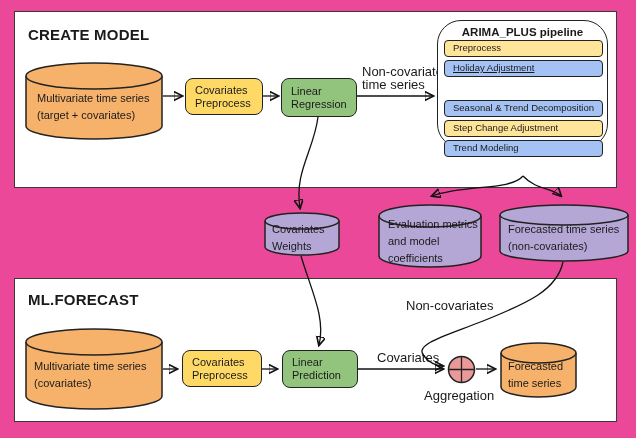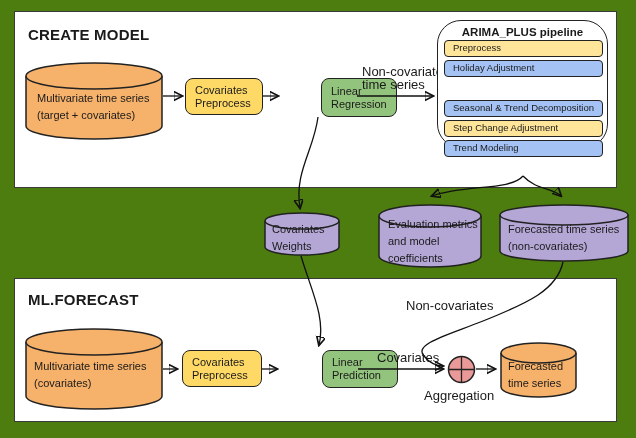--- a/index.html
+++ b/index.html
@@ -1,29 +1,29 @@
 <!DOCTYPE html>
 <html style="--c-orange: #F6B26B; --c-yellow: #FFD966; --c-light_yellow: #FFE599; --c-green: #93C47D; --c-blue: #A4C2F4; --c-purple: #B4A7D6; --c-pink: #EA9999; --c-border: #222222; --c-text: #1a1a1a;"><head>
 <meta charset="utf-8">
 <style>
   html,body{margin:0;padding:0;background:#fff;}
   #stage{
-    position:relative;width:636px;height:438px;background:#4d7c0f;overflow:hidden;
+    position:relative;width:636px;height:438px;background:#ec4899;overflow:hidden;
     font-family:"Liberation Sans",sans-serif;color:var(--c-text,#1a1a1a);
   }
   .section{position:absolute;border:1.6px solid #3a3a3a;background:#fff;box-sizing:border-box;}
   .section-title{position:absolute;font-size:15px;font-weight:bold;letter-spacing:.2px;}
   .pre{white-space:pre-line;}
   .node{
     position:absolute;box-sizing:border-box;border:1.5px solid var(--c-border,#222);
     border-radius:8px;font-size:11px;line-height:13px;
     display:flex;align-items:center;padding:4px 6px 4px 9px;
   }
   .node.yellow{background:var(--c-yellow,#FFD966);}
-  .node.green{background:var(--c-green,#93C47D);margin-left:40px;}
+  .node.green{background:var(--c-green,#93C47D);}
   .cyl{position:absolute;}
   .cyl svg{position:absolute;left:0;top:0;overflow:visible;}
   .cyl .cyl-label{
     position:absolute;inset:0;display:flex;flex-direction:column;justify-content:center;
     font-size:11px;line-height:17px;box-sizing:border-box;
   }
   .pipeline{
     position:absolute;left:437px;top:20px;width:171px;height:128px;box-sizing:border-box;
     border:1.6px solid var(--c-border,#222);border-radius:24px;background:#fff;
   }
@@ -68,21 +68,21 @@
     <span class="pre">Linear
 Regression</span>
   </div>
 
   <div class="edge-label pre" style="left:362px;top:65px;">Non-covariates
 time series</div>
 
   <div class="pipeline">
     <div class="pipeline-title">ARIMA_PLUS pipeline</div>
     <div class="pl-step s-a" style="top:19px;"><span>Preprocess</span></div>
-    <div class="pl-step s-b" style="top:39px;"><span>Holiday Adjustment</span></div>
+    <div class="pl-step s-b" style="top:39px;text-decoration:underline;"><span>Holiday Adjustment</span></div>
     <div class="pl-step s-b" style="top:79px;"><span>Seasonal &amp; Trend Decomposition</span></div>
     <div class="pl-step s-a" style="top:99px;"><span>Step Change Adjustment</span></div>
     <div class="pl-step s-b" style="top:119px;"><span>Trend Modeling</span></div>
   </div>
 
   <div class="cyl" style="left:264px;top:212px;width:76px;height:44px;">
     <svg width="76" height="44" viewBox="0 0 76 44">
       <path d="M1,9 V35 A37,8 0 0 0 75,35 V9" style="fill:var(--c-purple);stroke:var(--c-border);stroke-width:1.5"></path>
       <ellipse cx="38" cy="9" rx="37" ry="8" style="fill:var(--c-purple);stroke:var(--c-border);stroke-width:1.5"></ellipse>
     </svg>

